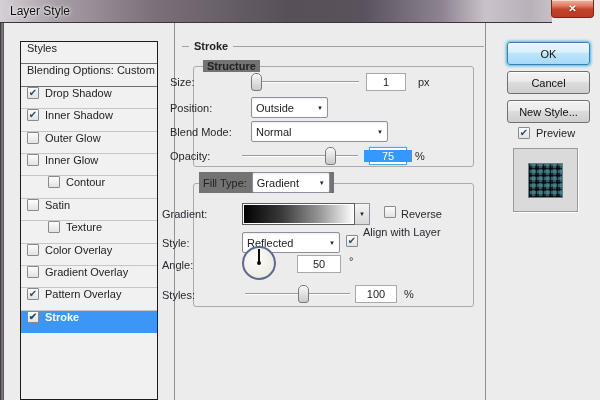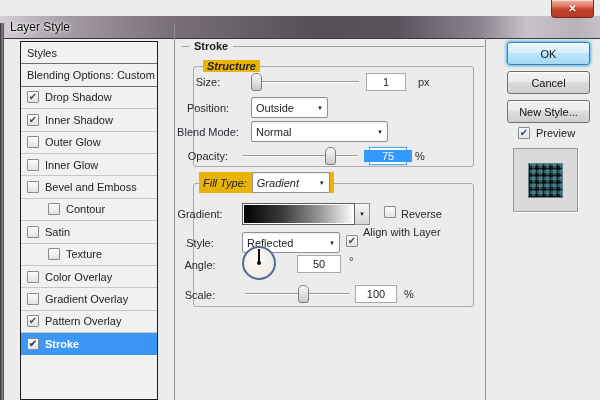--- a/index.html
+++ b/index.html
@@ -1,55 +1,55 @@
 <!DOCTYPE html>
 <html><head>
 <meta charset="utf-8">
 <style>
   html,body{margin:0;padding:0;background:#555;}
   *{box-sizing:border-box;font-family:"Liberation Sans",sans-serif;}
   #win{position:relative;width:600px;height:400px;overflow:hidden;background:#ececec;font-size:11px;color:#222;}
 
   
-  #titlebar{position:absolute;left:0;top:16px;width:600px;height:23px;
+  #titlebar{position:absolute;left:0;top:0;width:552px;height:23px;
     background:linear-gradient(90deg,#d6d0d6 0%,#a89fa8 10%,#7a707a 28%,#575058 52%,#5a525c 66%,#8d8490 80%,#cac2ca 88%,#b9b1b9 96%,#c7c0c7 100%);
     border-bottom:1px solid #3c363c;}
   #win-title{position:absolute;left:10px;top:4px;font-size:12px;color:#0c0c0c;text-shadow:0 0 5px #ffffff,0 0 2px #ffffff;}
   #close-btn{position:absolute;left:551px;top:0px;width:43px;height:18px;
     background:linear-gradient(#f3b3a0 0%,#de7a62 35%,#c4422c 55%,#b93a24 100%);
     border:1px solid #7e241a;border-top:none;border-radius:0 0 4px 4px;
     box-shadow:inset 0 1px 0 rgba(255,255,255,.55);cursor:pointer;
     display:flex;align-items:center;justify-content:center;}
   #close-btn .glyph{color:#fff;font-size:10px;font-weight:bold;text-shadow:0 1px 1px #6d1d12;line-height:1;}
 
   
   #edge-left{position:absolute;left:0;top:23px;width:4px;height:377px;
     background:linear-gradient(90deg,#2e2a2e,#8a848a 55%,#4a444a);}
 
   
   #styles-list{position:absolute;left:20px;top:41px;width:138px;height:359px;
     background:#f1f1f1;border:1px solid #1c1c1c;overflow:hidden;}
-  .srow{height:22.4px;display:flex;align-items:center;padding-left:6px;
+  .srow{height:22.4px;display:flex;align-items:flex-start;padding-left:6px;
     border-bottom:1px solid #c6c6c6;cursor:pointer;white-space:nowrap;}
   .srow.hdr{border-bottom:1px solid #6e6e6e;}
   .srow.indent{padding-left:27px;}
   .srow.selected{background:#3b96f6;color:#fff;font-weight:bold;border-bottom:1px solid #3b96f6;}
   .cb{width:12px;height:12px;background:linear-gradient(#fdfdfd,#e2e2e2);
     border:1px solid #8a8a8a;border-radius:1px;margin-right:6px;flex:0 0 auto;
     font-size:10px;line-height:10px;text-align:center;color:#2d4a6e;cursor:pointer;}
   .srow .cb{margin-top:0;}
 
   
   .vline{position:absolute;top:23px;width:1px;height:377px;background:#929292;}
   #stroke-line{position:absolute;left:182px;top:46px;width:302px;height:1px;background:#a0a0a0;}
   #stroke-legend{position:absolute;left:189px;top:40px;background:#ececec;padding:0 5px;font-weight:bold;}
 
   .groupbox{position:absolute;border:1px solid #aaaaaa;border-radius:3px;}
-  .legend{position:absolute;background:#eab308;padding:0 4px;font-style:italic;}
-  .lbl{position:absolute;text-align:center;white-space:nowrap;color:#24282f;}
+  .legend{position:absolute;background:#737373;padding:0 4px;}
+  .lbl{position:absolute;text-align:left;white-space:nowrap;color:#24282f;}
 
   
   .dropdown{position:absolute;height:21px;background:#fff;border:1px solid #8e9199;border-radius:2px;
     display:flex;align-items:center;padding:0 4px;cursor:pointer;box-shadow:inset 0 1px 2px rgba(0,0,0,.08);}
   .dropdown .dd-val{flex:1;white-space:nowrap;overflow:hidden;}
   .dropdown .dd-arrow{font-size:6px;color:#222;margin-left:4px;flex:0 0 auto;}
 
   
   .slider{position:absolute;height:18px;cursor:pointer;}
   .slider .track{position:absolute;left:0;right:0;top:8px;height:2px;background:#9b9b9b;border-bottom:1px solid #fdfdfd;}
@@ -126,24 +126,20 @@
         <span>Inner Shadow</span>
       </div>
       <div class="srow">
         <div class="cb"></div>
         <span>Outer Glow</span>
       </div>
       <div class="srow">
         <div class="cb"></div>
         <span>Inner Glow</span>
       </div>
-      <div class="srow">
-        <div class="cb"></div>
-        <span>Bevel and Emboss</span>
-      </div>
       <div class="srow indent">
         <div class="cb"></div>
         <span>Contour</span>
       </div>
       <div class="srow">
         <div class="cb"></div>
         <span>Satin</span>
       </div>
       <div class="srow indent">
         <div class="cb"></div>
@@ -235,21 +231,21 @@
   <div class="lbl" style="left:162px;top:259px;width:76px">Angle:</div>
   <div id="angle-dial">
     <div id="angle-needle"></div>
     <div id="angle-dot"></div>
   </div>
   <div class="field" style="left:297px;top:255px;width:44px">
       <span>50</span>
     </div>
   <div class="unit" style="left:349px;top:255px">°</div>
 
-  <div class="lbl" style="left:162px;top:289px;width:76px">Scale:</div>
+  <div class="lbl" style="left:162px;top:289px;width:76px">Styles:</div>
   <div class="slider" style="left:245px;top:285px;width:105px">
     <div class="track"></div>
     <div class="thumb" style="left:58px"></div>
   </div>
   <div class="field" style="left:355px;top:285px;width:42px">
       <span>100</span>
     </div>
   <div class="unit" style="left:404px;top:288px">%</div>
 
   <div class="btn default" style="top:42px">

